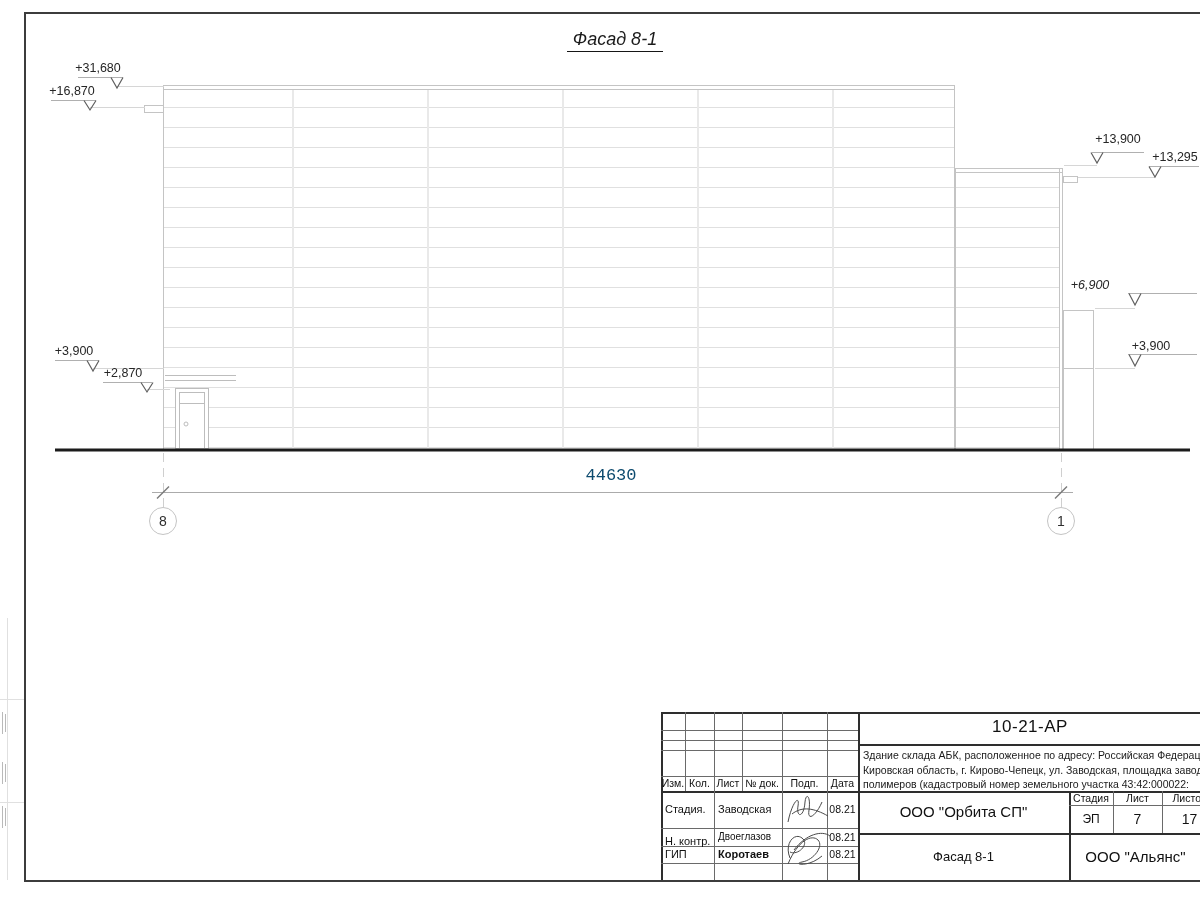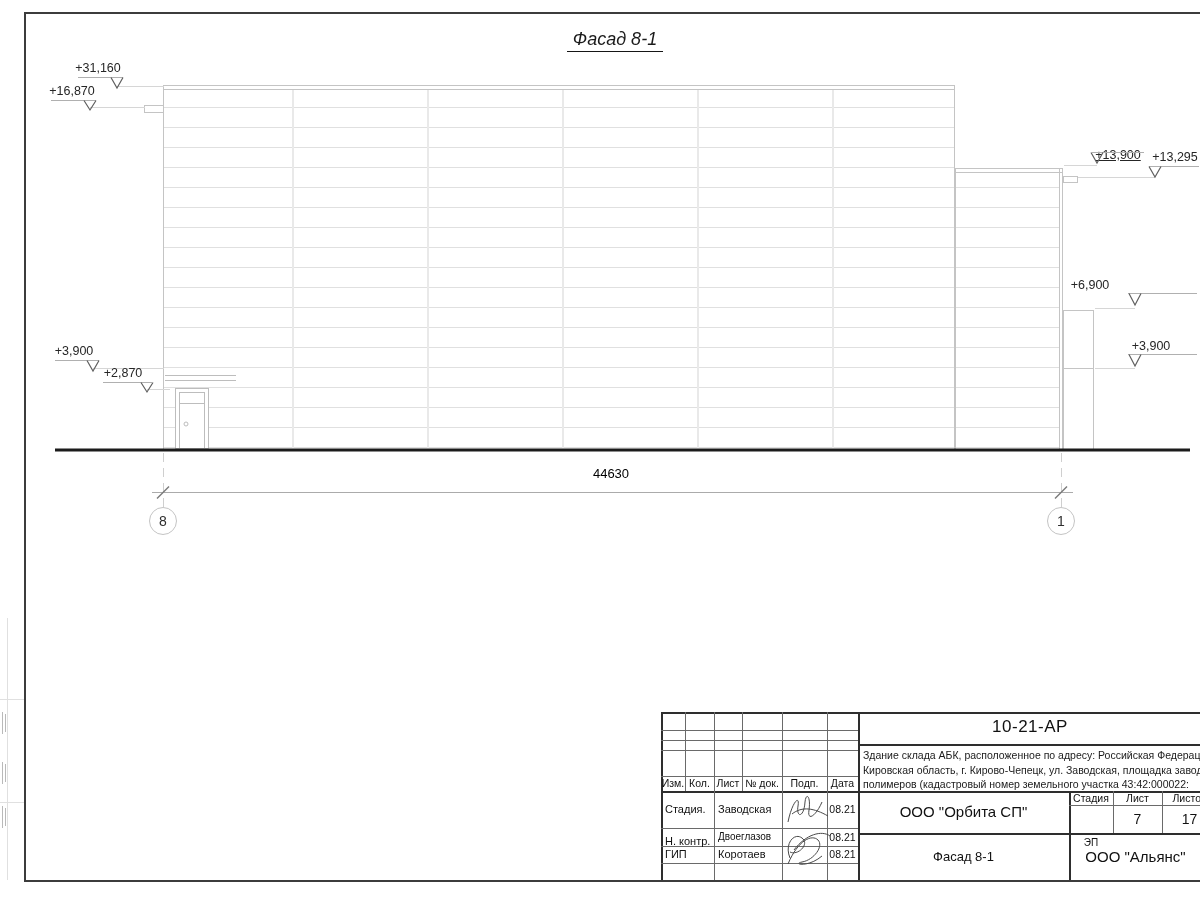--- a/index.html
+++ b/index.html
@@ -116,21 +116,21 @@
       <line x1="1055" y1="498.5" x2="1067" y2="486.5" stroke="#7a7a7a" stroke-width="1.5"></line>
     </g>
     <g fill="#fff" stroke="#c4c4c4">
       <circle cx="163" cy="521" r="13.5"></circle>
       <circle cx="1061" cy="521" r="13.5"></circle>
     </g>
   </svg>
 
   <div id="marks">
       <div>
-        <div class="mk-label" style="left: 53px; top: 61px;">+31,160</div>
+        <div class="mk-label" style="left: 53px; top: 61px;">+31,680</div>
         <div class="mk-shelf" style="left: 78px; top: 77px; width: 45px;"></div>
         <div class="mk-leader" style="left: 117px; top: 86px; width: 47px;"></div>
         <svg class="mk-arrow" width="14" height="13" style="left: 110px; top: 77px;">
           <polyline points="1,0.5 7,11 13,0.5" fill="none" stroke="#5f5f5f" stroke-width="1.2"></polyline>
         </svg>
       </div>
       <div>
         <div class="mk-label" style="left: 27px; top: 84px;">+16,870</div>
         <div class="mk-shelf" style="left: 51px; top: 100px; width: 45px;"></div>
         <div class="mk-leader" style="left: 90px; top: 107px; width: 55px;"></div>
@@ -148,54 +148,54 @@
       </div>
       <div>
         <div class="mk-label" style="left: 78px; top: 366px;">+2,870</div>
         <div class="mk-shelf" style="left: 103px; top: 382px; width: 49px;"></div>
         <div class="mk-leader" style="left: 147px; top: 389px; width: 23px;"></div>
         <svg class="mk-arrow" width="14" height="12" style="left: 140px; top: 382px;">
           <polyline points="1,0.5 7,10 13,0.5" fill="none" stroke="#5f5f5f" stroke-width="1.2"></polyline>
         </svg>
       </div>
       <div>
-        <div class="mk-label" style="left: 1073px; top: 148px; text-decoration: underline;">+13,900</div>
+        <div class="mk-label" style="left: 1073px; top: 132px;">+13,900</div>
         <div class="mk-shelf" style="left: 1092px; top: 152px; width: 52px;"></div>
         <div class="mk-leader" style="left: 1064px; top: 165px; width: 33px;"></div>
         <svg class="mk-arrow" width="14" height="13" style="left: 1090px; top: 152px;">
           <polyline points="1,0.5 7,11 13,0.5" fill="none" stroke="#5f5f5f" stroke-width="1.2"></polyline>
         </svg>
       </div>
       <div>
         <div class="mk-label" style="left: 1130px; top: 150px;">+13,295</div>
         <div class="mk-shelf" style="left: 1149px; top: 166px; width: 50px;"></div>
         <div class="mk-leader" style="left: 1078px; top: 177px; width: 77px;"></div>
         <svg class="mk-arrow" width="14" height="13" style="left: 1148px; top: 166px;">
           <polyline points="1,0.5 7,11 13,0.5" fill="none" stroke="#5f5f5f" stroke-width="1.2"></polyline>
         </svg>
       </div>
       <div>
-        <div class="mk-label" style="left: 1045px; top: 278px;">+6,900</div>
+        <div class="mk-label" style="left: 1045px; top: 278px; font-style: italic;">+6,900</div>
         <div class="mk-shelf" style="left: 1128px; top: 293px; width: 69px;"></div>
         <div class="mk-leader" style="left: 1095px; top: 308px; width: 40px;"></div>
         <svg class="mk-arrow" width="14" height="14" style="left: 1128px; top: 293px;">
           <polyline points="1,0.5 7,12 13,0.5" fill="none" stroke="#5f5f5f" stroke-width="1.2"></polyline>
         </svg>
       </div>
       <div>
         <div class="mk-label" style="left: 1106px; top: 339px;">+3,900</div>
         <div class="mk-shelf" style="left: 1128px; top: 354px; width: 69px;"></div>
         <div class="mk-leader" style="left: 1095px; top: 368px; width: 40px;"></div>
         <svg class="mk-arrow" width="14" height="14" style="left: 1128px; top: 354px;">
           <polyline points="1,0.5 7,12 13,0.5" fill="none" stroke="#5f5f5f" stroke-width="1.2"></polyline>
         </svg>
       </div>
     </div>
 
-  <div class="txt c" style="left:545px;top:466px;width:132px;font-size:13px;color:#000000;">44630</div>
+  <div class="txt c" style="left:545px;top:466px;width:132px;font-size:17px;color:#0c4a6e;font-family:Liberation Mono, monospace;">44630</div>
   <div class="txt c" style="left:149px;top:513px;width:28px;font-size:14px;color:#2e2e2e;">8</div>
   <div class="txt c" style="left:1047px;top:513px;width:28px;font-size:14px;color:#2e2e2e;">1</div>
 
   <div id="titleblock">
 
     <div class="ln thk" style="left:0;top:0;width:541px;height:2px"></div>
     <div class="ln thk" style="left:0;top:0;width:2px;height:168px"></div>
     <div class="ln thk" style="left:197px;top:0;width:2px;height:168px"></div>
     <div class="ln thk" style="left:408px;top:79px;width:2px;height:89px"></div>
     <div class="ln thk" style="left:0;top:79px;width:541px;height:2px"></div>
@@ -233,27 +233,27 @@
     <div class="txt c" style="left:121px;top:64px;width:45px;height:30px;line-height:15px;font-size:10.5px;">Подп.</div>
     <div class="txt c" style="left:166px;top:64px;width:31px;height:28px;line-height:15px;font-size:10.5px;">Дата</div>
 
     <div class="txt" style="left:4px;top:79px;width:49px;height:37px;line-height:37px;font-size:11px;">Стадия.</div>
     <div class="txt" style="left:57px;top:79px;width:63px;height:37px;line-height:37px;font-size:11px;">Заводская</div>
     <div class="txt c" style="left:166px;top:79px;width:31px;height:37px;line-height:37px;font-size:10.5px;">08.21</div>
     <div class="txt" style="left:4px;top:120px;width:49px;height:18px;line-height:18px;font-size:11px;">Н. контр.</div>
     <div class="txt" style="left:57px;top:116px;width:63px;height:18px;line-height:18px;font-size:10px;">Двоеглазов</div>
     <div class="txt c" style="left:166px;top:116px;width:31px;height:18px;line-height:18px;font-size:10.5px;">08.21</div>
     <div class="txt" style="left:4px;top:134px;width:49px;height:17px;line-height:17px;font-size:11px;">ГИП</div>
-    <div class="txt" style="left:57px;top:134px;width:63px;height:17px;line-height:17px;font-size:11px;">Коротаев</div>
+    <div class="txt" style="left:57px;top:134px;width:63px;height:17px;line-height:17px;font-size:11px;font-weight:bold;">Коротаев</div>
     <div class="txt c" style="left:166px;top:134px;width:31px;height:17px;line-height:17px;font-size:10.5px;">08.21</div>
 
     <div class="txt c" style="left:408px;top:79px;width:44px;height:14px;line-height:14px;font-size:10.5px;">Стадия</div>
     <div class="txt c" style="left:452px;top:79px;width:49px;height:14px;line-height:14px;font-size:10.5px;">Лист</div>
     <div class="txt c" style="left:501px;top:79px;width:55px;height:14px;line-height:14px;font-size:10.5px;">Листов</div>
-    <div class="txt c" style="left:408px;top:93px;width:44px;height:28px;line-height:28px;font-size:10px;margin-top:24px;">ЭП</div>
+    <div class="txt c" style="left:408px;top:93px;width:44px;height:28px;line-height:28px;font-size:12px;">ЭП</div>
     <div class="txt c" style="left:452px;top:93px;width:49px;height:28px;line-height:28px;font-size:14px;">7</div>
     <div class="txt c" style="left:501px;top:93px;width:55px;height:28px;line-height:28px;font-size:14px;">17</div>
 
     <div class="txt c" style="left:197px;top:79px;width:211px;height:42px;line-height:42px;font-size:15px;">ООО "Орбита СП"</div>
     <div class="txt c" style="left:197px;top:121px;width:211px;height:47px;line-height:47px;font-size:13px;">Фасад 8-1</div>
     <div class="txt c" style="left:408px;top:121px;width:133px;height:47px;line-height:47px;font-size:15px;">ООО "Альянс"</div>
   </div>
 
   <svg style="position:absolute;left:778px;top:790px;" width="60" height="90" viewBox="0 0 60 90">
     <g fill="none" stroke="#4a4a4a" stroke-width="1">

